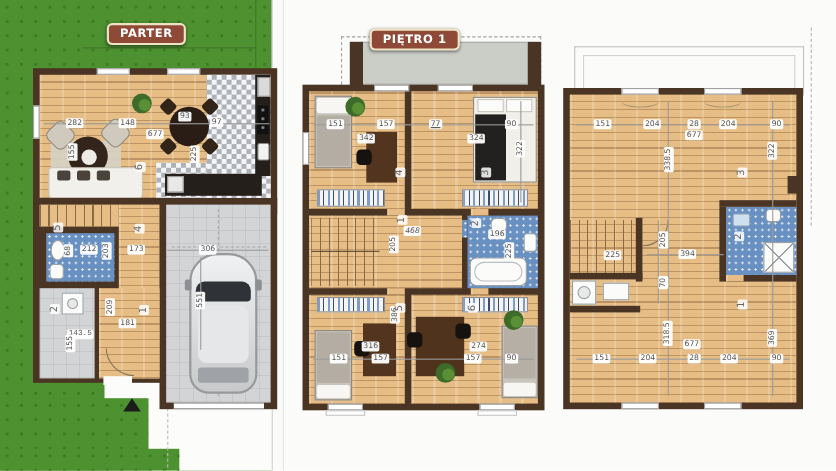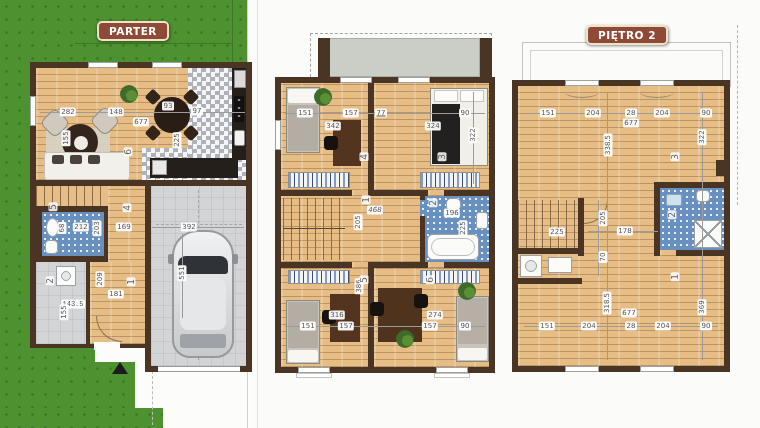--- a/index.html
+++ b/index.html
@@ -226,48 +226,48 @@
   <div class="p window" style="left:640px;top:366px;width:34px;height:6px"></div>
 
   <div class="p dimline" style="left:524px;top:113px;width:194px;height:1px"></div>
   <div class="p dimline" style="left:524px;top:326px;width:194px;height:1px"></div>
   <div class="p dimline" style="left:607px;top:92px;width:1px;height:268px"></div>
   <div class="p dimline" style="left:702px;top:92px;width:1px;height:268px"></div>
   <div class="p dimline" style="left:588px;top:231px;width:70px;height:1px"></div>
   <div class="p dimline" style="left:598px;top:200px;width:1px;height:76px"></div>
 
   <div class="badge" style="left:133px;top:31px">PARTER</div>
-  <div class="badge" style="left:627px;top:35px">PIĘTRO 2</div>
+  <div class="badge" style="left:377px;top:36px">PIĘTRO 1</div>
 
 <span class="dim" style="left: 68px; top: 112px;">282</span>
     <span class="dim" style="left: 116px; top: 112px;">148</span>
     <span class="dim" style="left: 168px; top: 106px;">93</span>
     <span class="dim" style="left: 197px; top: 111px;">97</span>
     <span class="dim" style="left: 141px; top: 122px;">677</span>
     <span class="dim v" style="left: 66px; top: 138px;">155</span>
     <span class="dim v" style="left: 177px; top: 140px;">225</span>
     <span class="dim v room" style="left: 128px; top: 152px;">6</span>
     <span class="dim v room" style="left: 127px; top: 208px;">4</span>
     <span class="dim v room" style="left: 53px; top: 207px;">5</span>
     <span class="dim v" style="left: 62px; top: 228px;">68</span>
     <span class="dim" style="left: 81px; top: 227px;">212</span>
     <span class="dim v" style="left: 97px; top: 228px;">203</span>
-    <span class="dim" style="left: 124px; top: 227px;">169</span>
+    <span class="dim" style="left: 124px; top: 227px;">173</span>
     <span class="dim v room" style="left: 50px; top: 281px;">2</span>
     <span class="dim" style="left: 73px; top: 304px; font-family: Liberation Mono, monospace;">143.5</span>
     <span class="dim v" style="left: 64px; top: 312px;">155</span>
     <span class="dim v" style="left: 100px; top: 279px;">209</span>
     <span class="dim" style="left: 116px; top: 294px;">181</span>
     <span class="dim v room" style="left: 131px; top: 282px;">1</span>
-    <span class="dim" style="left: 189px; top: 227px;">392</span>
+    <span class="dim" style="left: 189px; top: 227px;">306</span>
     <span class="dim v" style="left: 182px; top: 273px;">551</span>
     <span class="dim" style="left: 305px; top: 113px;">151</span>
     <span class="dim" style="left: 351px; top: 113px;">157</span>
     <span class="dim" style="left: 333px; top: 126px;">342</span>
-    <span class="dim" style="left: 381px; top: 113px; text-decoration: underline;">77</span>
+    <span class="dim" style="left: 396px; top: 113px; text-decoration: underline;">77</span>
     <span class="dim" style="left: 465px; top: 113px;">90</span>
     <span class="dim" style="left: 433px; top: 126px;">324</span>
     <span class="dim v" style="left: 473px; top: 135px;">322</span>
     <span class="dim v room" style="left: 364px; top: 157px;">4</span>
     <span class="dim v room" style="left: 442px; top: 157px;">3</span>
     <span class="dim" style="left: 375px; top: 210px; font-style: italic;">468</span>
     <span class="dim v" style="left: 358px; top: 222px;">205</span>
     <span class="dim v room" style="left: 366px; top: 200px;">1</span>
     <span class="dim v room" style="left: 433px; top: 203px;">2</span>
     <span class="dim" style="left: 452px; top: 213px;">196</span>
@@ -284,21 +284,21 @@
     <span class="dim" style="left: 548px; top: 113px;">151</span>
     <span class="dim" style="left: 593px; top: 113px;">204</span>
     <span class="dim" style="left: 631px; top: 113px;">28</span>
     <span class="dim" style="left: 662px; top: 113px;">204</span>
     <span class="dim" style="left: 706px; top: 113px;">90</span>
     <span class="dim" style="left: 631px; top: 123px;">677</span>
     <span class="dim v" style="left: 608px; top: 145px;">338.5</span>
     <span class="dim v" style="left: 702px; top: 137px;">322</span>
     <span class="dim v room" style="left: 675px; top: 157px;">3</span>
     <span class="dim" style="left: 557px; top: 232px;">225</span>
-    <span class="dim" style="left: 625px; top: 231px;">178</span>
+    <span class="dim" style="left: 625px; top: 231px;">394</span>
     <span class="dim v" style="left: 603px; top: 218px;">205</span>
     <span class="dim v" style="left: 603px; top: 257px;">70</span>
     <span class="dim v room" style="left: 672px; top: 215px;">2</span>
     <span class="dim v room" style="left: 675px; top: 277px;">1</span>
     <span class="dim v" style="left: 607px; top: 303px;">318.5</span>
     <span class="dim v" style="left: 702px; top: 307px;">369</span>
     <span class="dim" style="left: 547px; top: 326px;">151</span>
     <span class="dim" style="left: 589px; top: 326px;">204</span>
     <span class="dim" style="left: 631px; top: 326px;">28</span>
     <span class="dim" style="left: 663px; top: 326px;">204</span>

